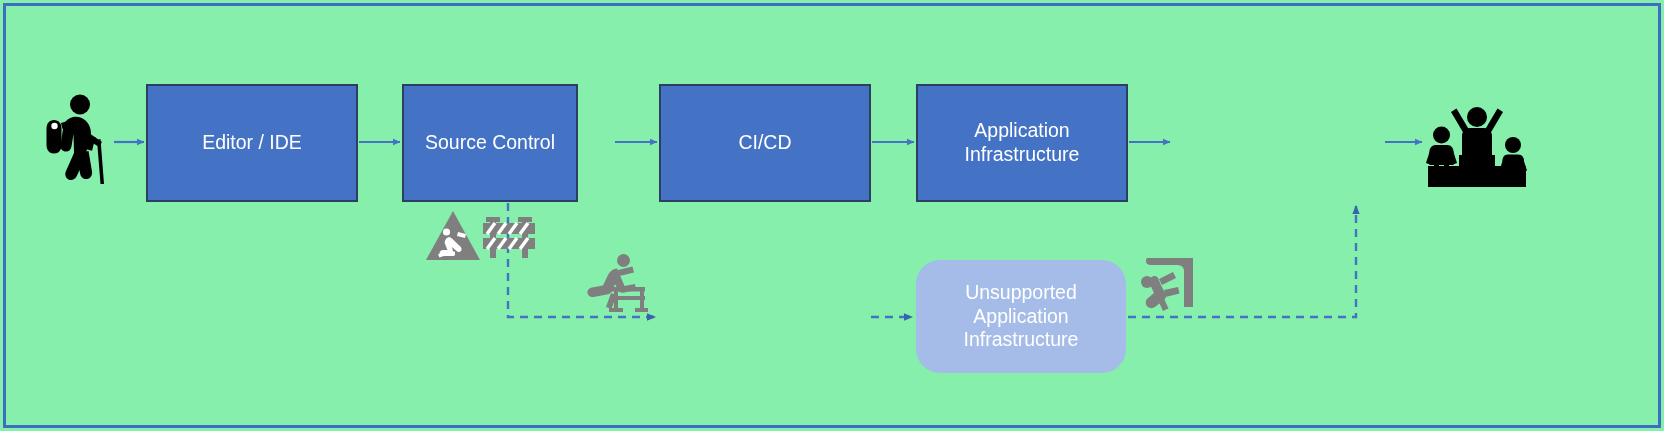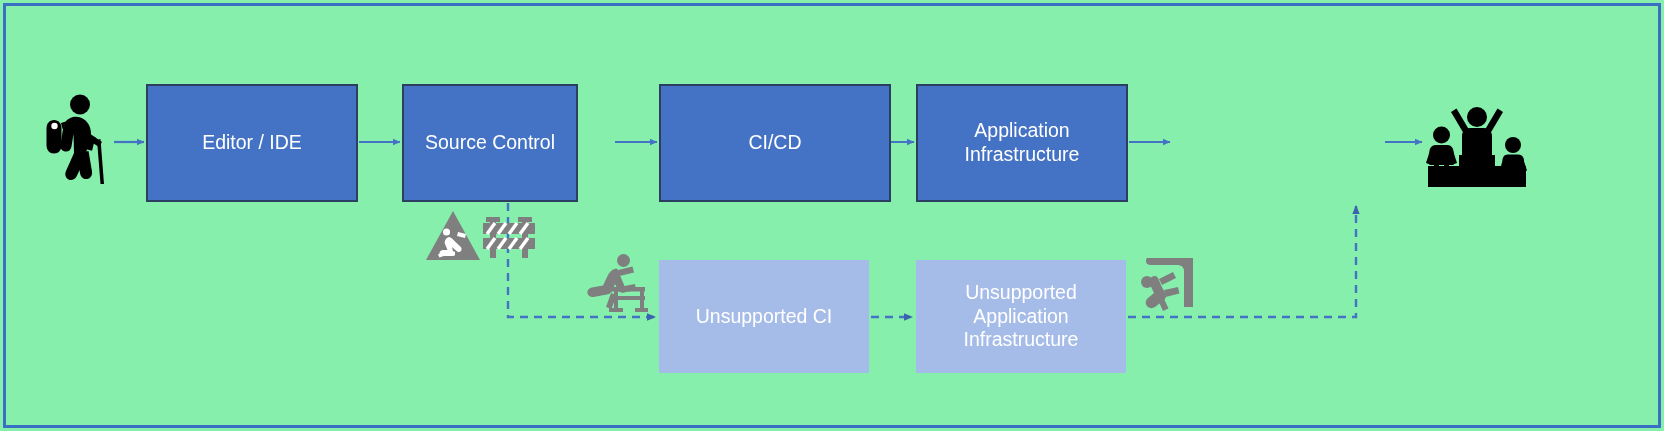--- a/index.html
+++ b/index.html
@@ -77,29 +77,28 @@
       <path d="M508,203 L508,317 L655,317"></path>
       <path d="M871,317 L912,317"></path>
       <path d="M1128,317 L1356,317 L1356,206"></path>
     </g>
   </svg>
 
   <div class="node primary" style="left:146px;top:84px;width:212px;height:118px;">Editor / IDE</div>
 
   <div class="node primary" style="left:402px;top:84px;width:176px;height:118px;">Source Control</div>
 
-  <div class="node primary" style="left:659px;top:84px;width:232px;height:118px;">CI/CD</div>
+  <div class="node primary" style="left:659px;top:84px;width:212px;height:118px;">CI/CD</div>
 
   <div class="node primary" style="left:916px;top:84px;width:212px;height:118px;">Application
 Infrastructure</div>
 
 
-  <div class="node secondary" style="left:659px;top:260px;width:210px;height:113px;">Unsupported CI</div>
-
-  <div class="node secondary" style="left:916px;top:260px;width:210px;height:113px;">Unsupported
+
+  <div class="node secondary" style="left:916px;top:260px;width:210px;height:113px;border-radius:24px;">Unsupported
 Application
 Infrastructure</div>
 
   <div class="icon" style="left:40px;top:93px;">
     <svg width="70" height="96" viewBox="0 0 70 96">
       <g fill="#000000">
         <circle cx="40" cy="11.5" r="10"></circle>
         <path d="M33 24 C27 25.5 23.5 30 23 36 L20.5 52 C20 56 22.5 58.5 26 58.5 C29 58.5 31 56.5 31.5 53.5 L33.5 41 L34 60 L26 78 C24.5 81.5 25.5 85 28.5 86.5 C31.5 88 35 86.5 36.5 83.5 L45 66 L46.5 58 L50.5 44 C52 38.5 50 31.5 45.5 27.5 C42.5 24.5 37.5 23 33 24 Z"></path>
         <path d="M36.5 60.5 L40 80 C40.5 84 43.5 86.5 47 86 C50.5 85.5 52.5 82.5 52 78.5 L48.5 58 Z"></path>
         <path d="M14 27 C9.5 27 6.5 30.5 6.5 35.5 L6.5 52 C6.5 57 9.5 60.5 14 60.5 C18.5 60.5 21.5 57 21.5 52 L21.5 35.5 C21.5 30.5 18.5 27 14 27 Z"></path>

